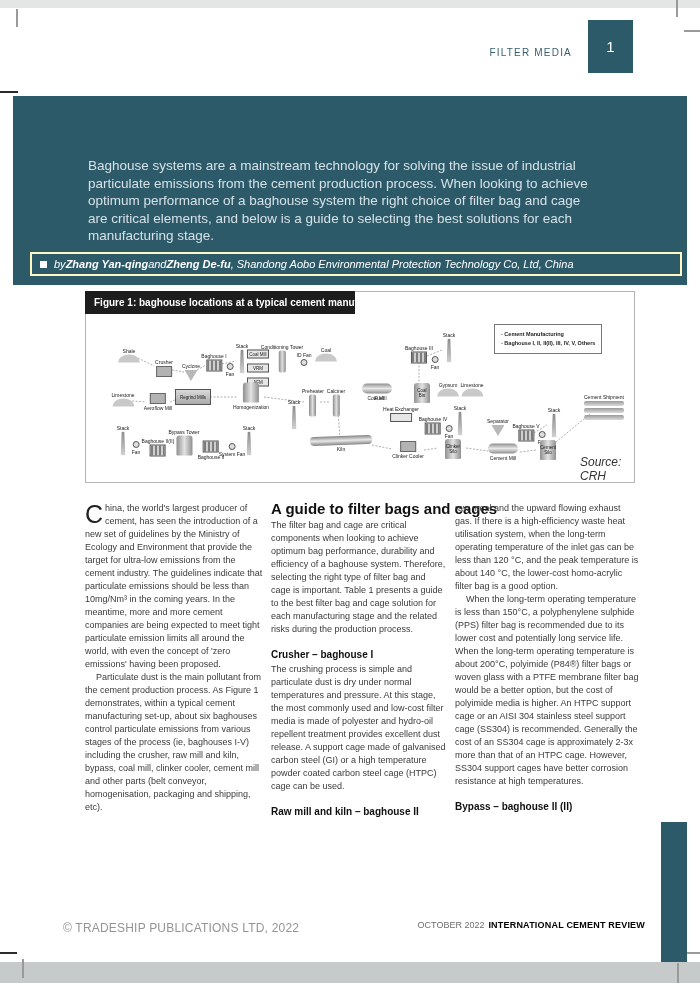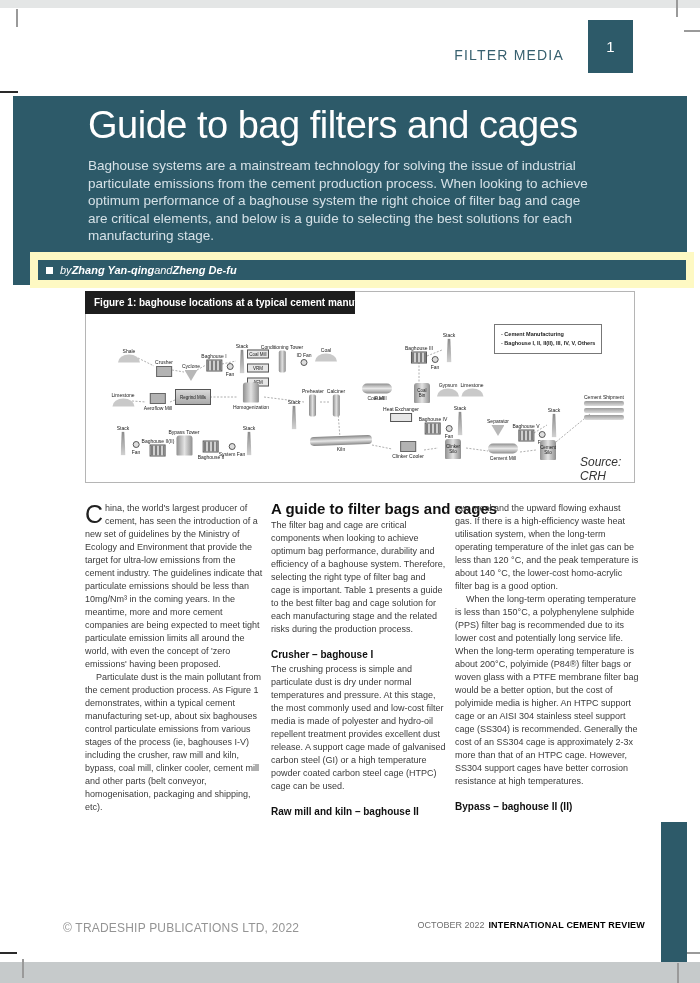--- a/index.html
+++ b/index.html
@@ -6,28 +6,28 @@
   body{width:700px;height:983px;background:#fff;font-family:"Liberation Sans",sans-serif;}
   .page{position:relative;width:700px;height:983px;background:#fff;overflow:hidden;}
 
   
   .strip-top{position:absolute;left:0;top:0;width:700px;height:8px;background:#e4e6e6;}
   .strip-bottom{position:absolute;left:0;top:962px;width:700px;height:21px;background:#c6cacb;}
   .cm{position:absolute;background:#9a9a9a;}
   .cm.dark{background:#2a2a2a;}
 
   
-  .head-label{position:absolute;top:47px;right:136px;font-size:14px;letter-spacing:1.2px;color:#37606f;}
+  .head-label{position:absolute;top:47px;right:128px;font-size:10px;letter-spacing:1.2px;color:#37606f;}
   .page-num-box{position:absolute;left:588px;top:20px;width:45px;height:53px;background:#2d5a69;display:flex;align-items:center;justify-content:center;color:#fff;font-size:15px;}
 
   
   .hero{position:absolute;left:13px;top:96px;width:674px;height:189px;background:#2d5a69;}
   .hero-title{position:absolute;left:75px;top:7px;font-size:38px;line-height:44px;color:#ffffff;letter-spacing:-0.5px;white-space:nowrap;}
   .hero-intro{position:absolute;left:75px;top:61px;width:505px;font-size:13.5px;line-height:17.5px;color:#d5e1e7;}
-  .byline-box{position:absolute;left:17px;top:156px;width:632px;border:8px solid #fef9c3;background:#2d5a69;padding:3px 8px;display:flex;align-items:center;color:#fff;font-style:italic;font-size:11px;line-height:14px;white-space:nowrap;overflow:hidden;}
+  .byline-box{position:absolute;left:17px;top:156px;width:632px;border:2px solid #fef9c3;background:#2d5a69;padding:3px 8px;display:flex;align-items:center;color:#fff;font-style:italic;font-size:11px;line-height:14px;white-space:nowrap;overflow:hidden;}
   .byline-bullet{display:inline-block;width:7px;height:7px;background:#fff;margin-right:7px;flex:0 0 auto;}
   .byline-box b{font-weight:bold;}
 
   
   .figure{position:absolute;left:85px;top:291px;width:548px;height:190px;border:1px solid #b5b5b5;background:#fff;}
   .fig-titlebar{position:absolute;left:-1px;top:-1px;width:270px;height:23px;background:#1d1d1d;color:#fff;font-size:10px;font-weight:bold;line-height:23px;padding-left:9px;box-sizing:border-box;white-space:nowrap;}
   .fig-canvas{position:absolute;left:0;top:0;width:548px;height:190px;}
   .fig-edges{position:absolute;left:0;top:0;width:546px;height:188px;}
   .fig-edges line{stroke:#9a9a9a;stroke-width:0.8;stroke-dasharray:2 1.5;}
   .node{position:absolute;transform:translate(-50%,-50%);display:flex;flex-direction:column;align-items:center;gap:1px;}
@@ -85,28 +85,28 @@
   <div class="cm" style="left:22px;top:959px;width:1.5px;height:19px;"></div>
   <div class="cm" style="left:684px;top:952px;width:16px;height:1.5px;"></div>
   <div class="cm" style="left:677px;top:963px;width:1.5px;height:20px;"></div>
 
   <div class="head-label">FILTER MEDIA</div>
   <div class="page-num-box">
     <span>1</span>
   </div>
 
   <div class="hero">
-    <div class="hero-title">Guide to bag filters and cages</div>
     <div class="hero-intro">Baghouse systems are a mainstream technology for solving the issue of industrial particulate emissions from the cement production process. When looking to achieve optimum performance of a baghouse system the right choice of filter bag and cage are critical elements, and below is a guide to selecting the best solutions for each manufacturing stage.</div>
     <div class="byline-box">
       <span class="byline-bullet"></span>
       <span>by </span>
       <b>Zhang Yan-qing</b>
       <span> and </span>
       <b>Zheng De-fu</b>
+      <span>, Shandong Aobo Environmental Protection Technology Co, Ltd, China</span>
     </div>
   </div>
 
   <div class="figure">
     <div class="fig-canvas">
         <svg viewBox="0 0 546 188" class="fig-edges">
           <line x1="52" y1="66" x2="68" y2="74"></line>
           <line x1="86" y1="78" x2="98" y2="80"></line>
           <line x1="111" y1="78" x2="120" y2="73"></line>
           <line x1="136" y1="72" x2="150" y2="69"></line>

